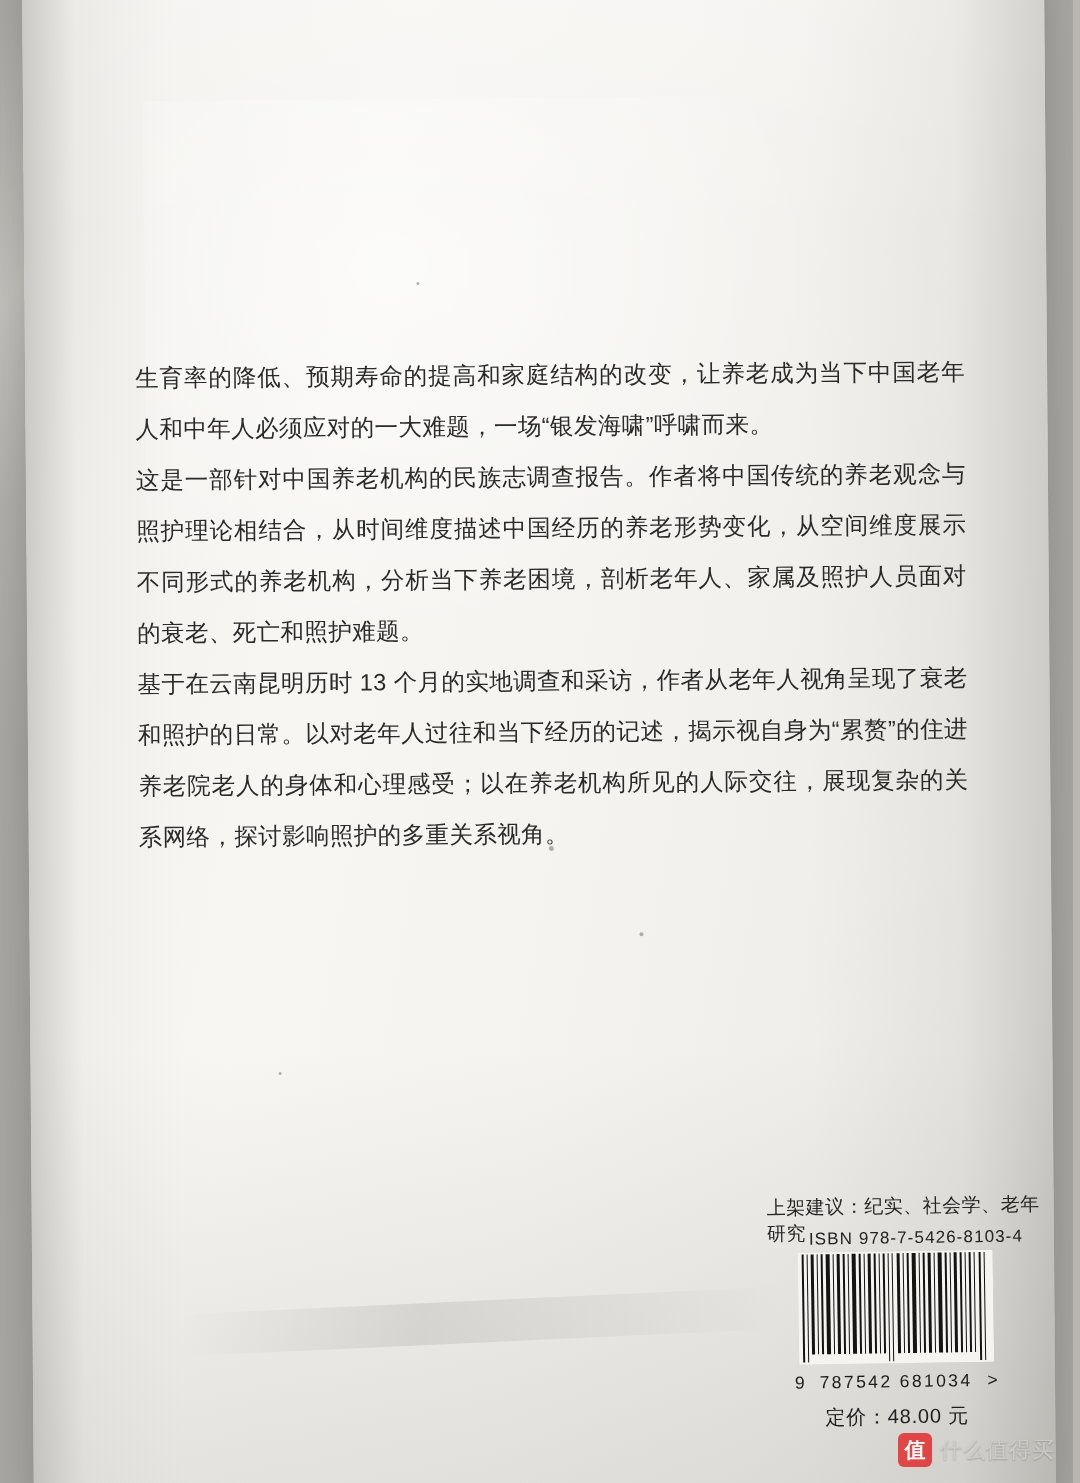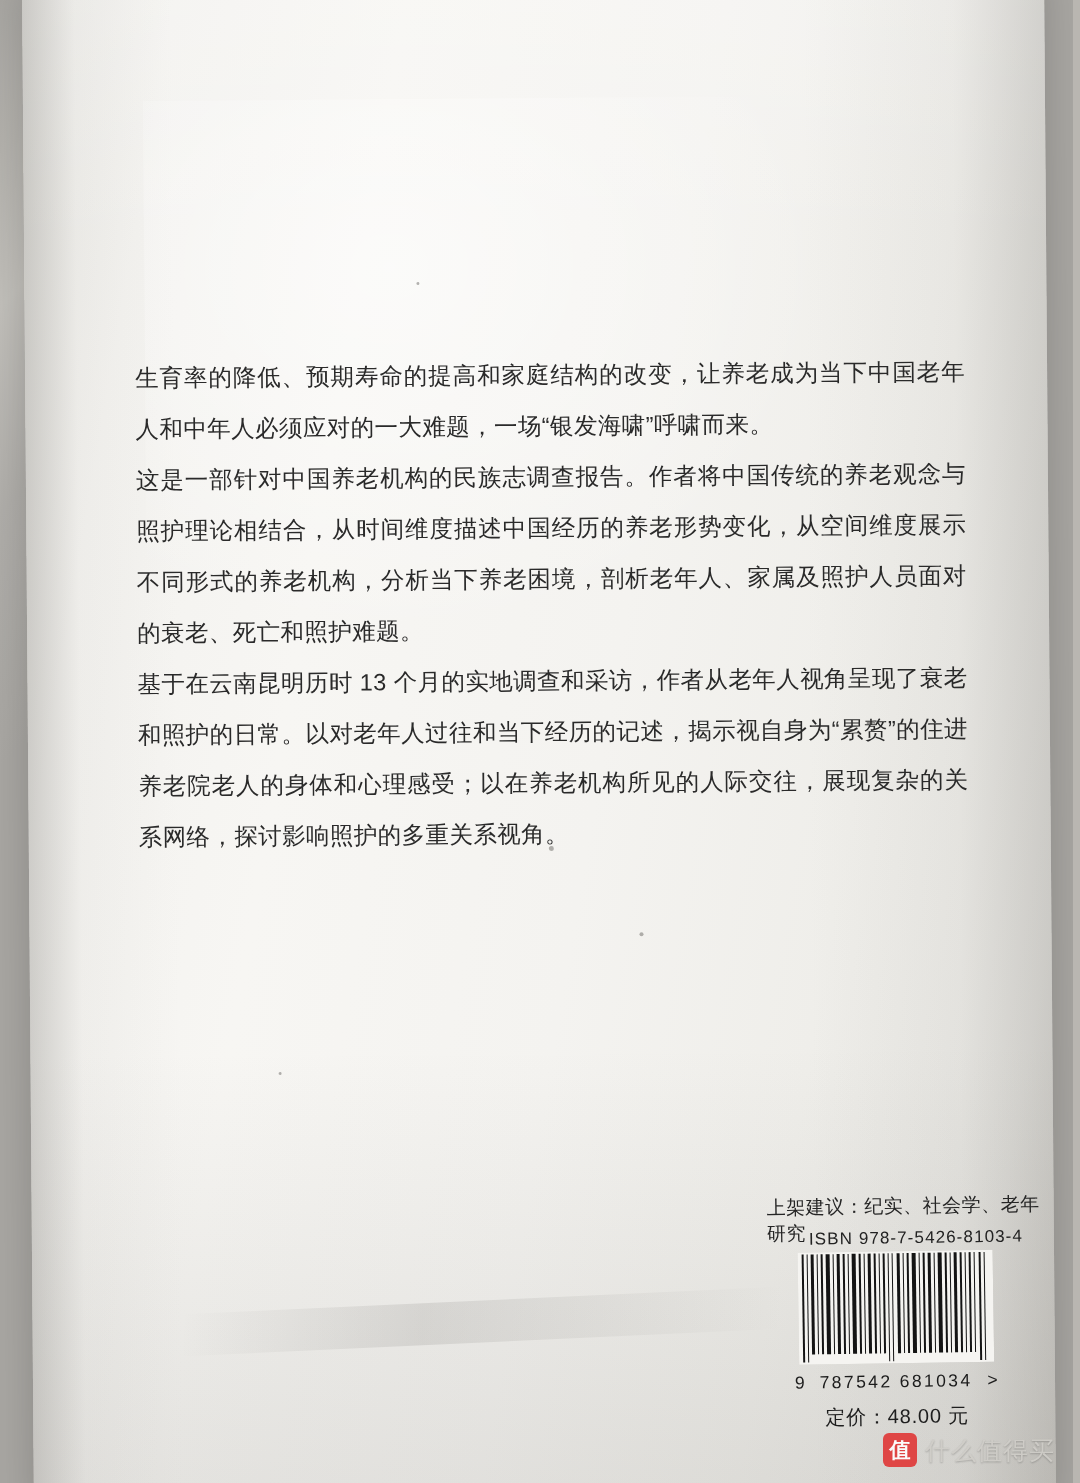--- a/index.html
+++ b/index.html
@@ -155,21 +155,21 @@
     background: #e03a3a;
     color: #fff;
     border-radius: 6px;
     font-size: 21px;
     line-height: 34px;
     text-align: center;
     font-weight: bold;
   }
   #wm-text {
     color: #cfcdc8;
-    font-size: 25px;
+    font-size: 22px;
     letter-spacing: 1px;
     text-shadow: 0 1px 2px rgba(0,0,0,0.25);
   }
 </style>
 </head>
 <body>
 
 <div id="photo">
 
   <div id="cover">

